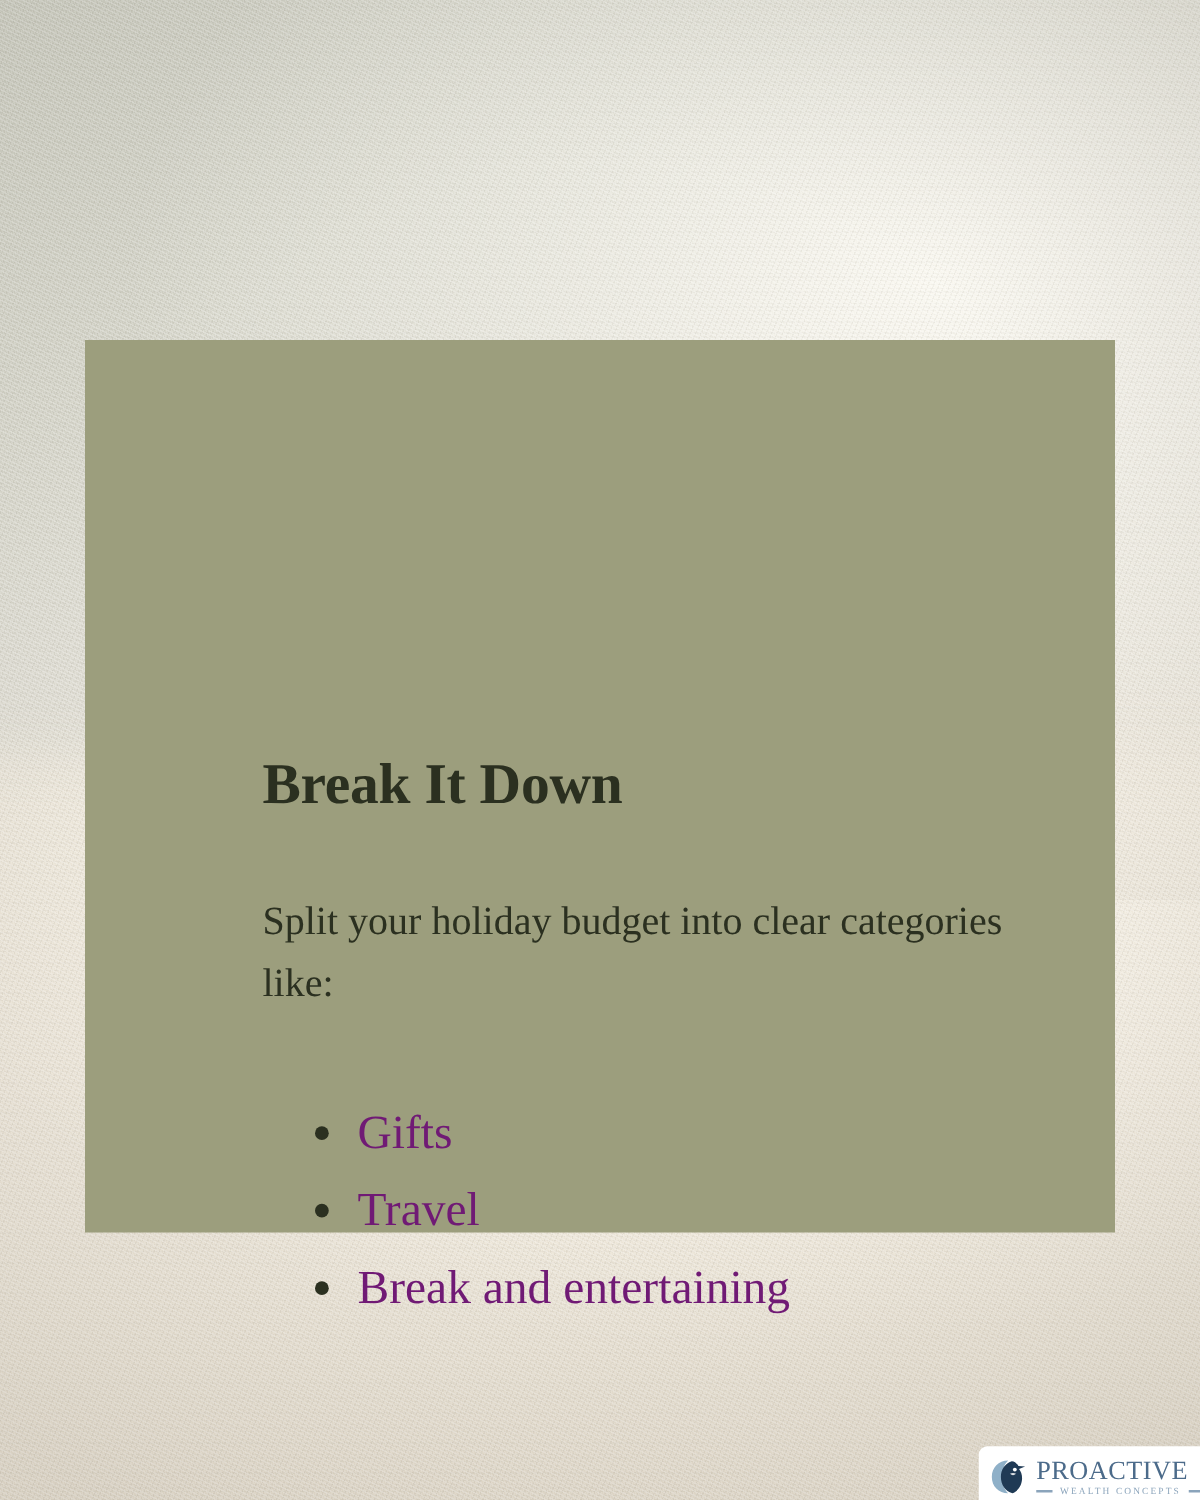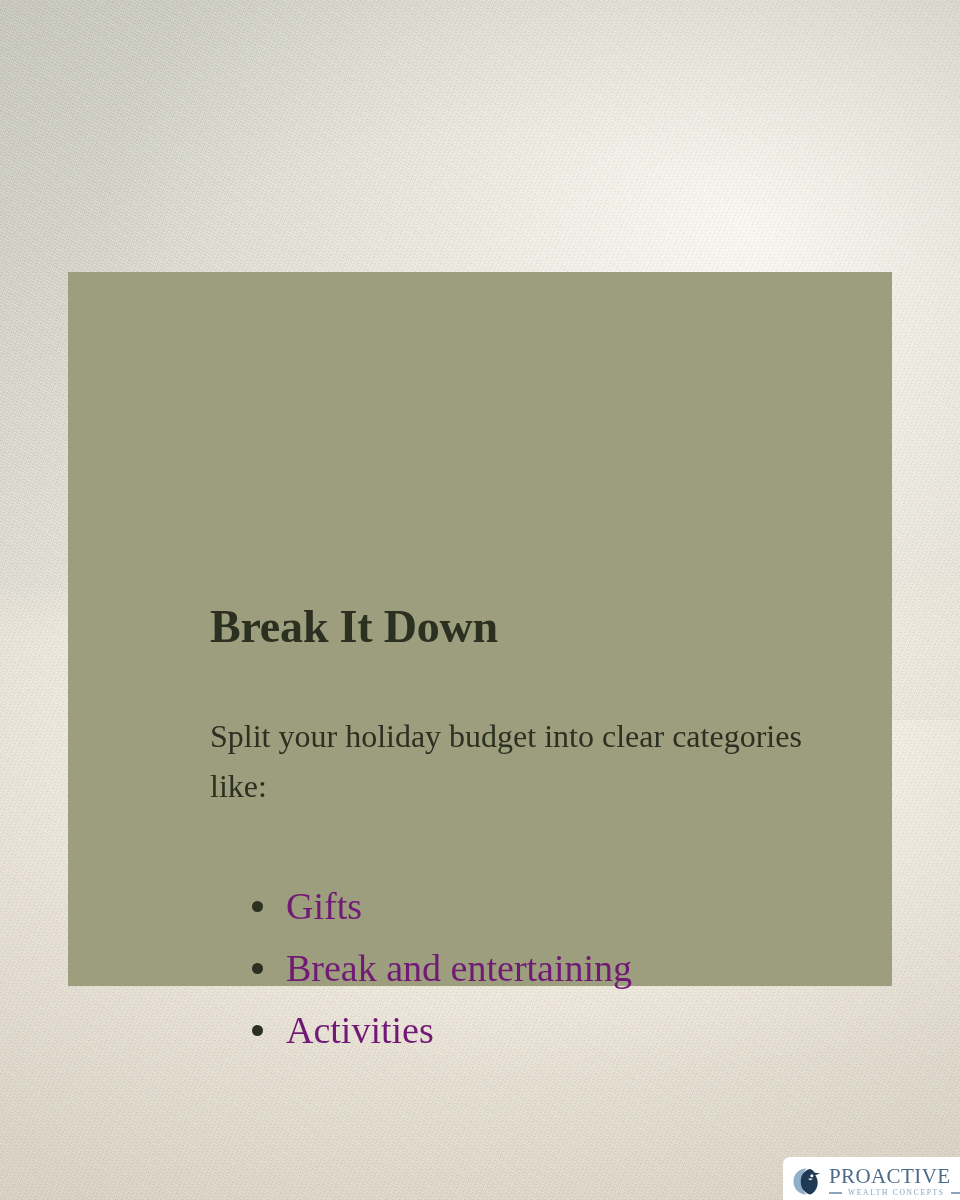--- a/index.html
+++ b/index.html
@@ -209,25 +209,25 @@
 
     <p class="card-body">Split your holiday budget into clear categories like:</p>
 
     <ul class="card-list">
       <li>
         <span class="bullet"></span>
         <span>Gifts</span>
       </li>
       <li>
         <span class="bullet"></span>
-        <span>Break and entertaining</span>
+        <span>Travel</span>
       </li>
       <li>
         <span class="bullet"></span>
-        <span>Activities</span>
+        <span>Break and entertaining</span>
       </li>
     </ul>
 
   </div>
 
   <div class="logo-badge">
     <span class="logo-mark">
       <svg viewBox="0 0 64 64" width="31" height="31" aria-hidden="true">
         <path d="M30 5 C14 5 3 17 3 32 C3 47 14 59 30 59 C24 53 20 44 20 32 C20 20 24 11 30 5 Z" fill="#8fb0c8"></path>
         <path d="M36 6 C24 10 18 20 18 32 C18 45 25 55 37 59 C46 56 53 46 53 34 C53 28 51 23 48 19

